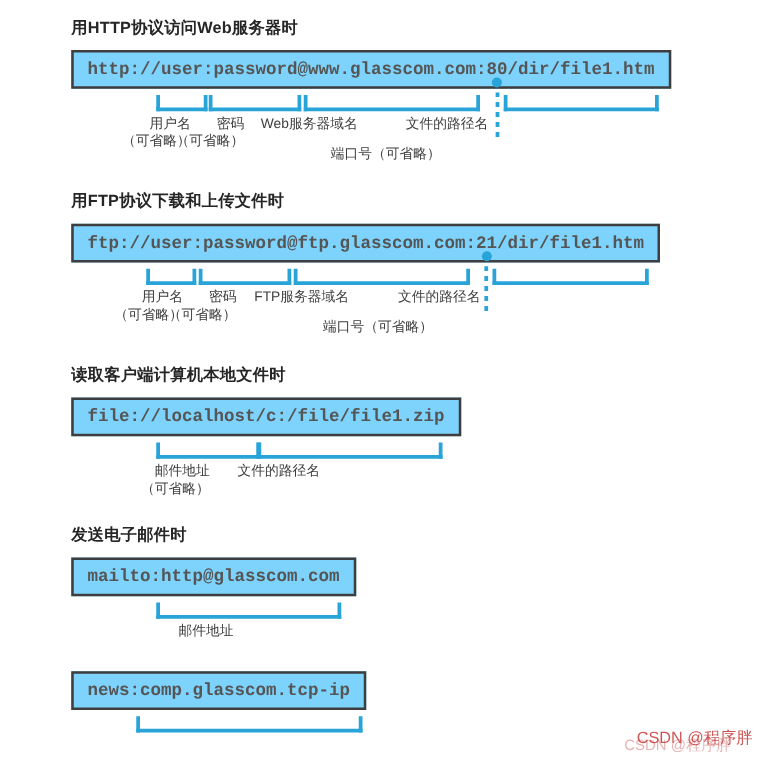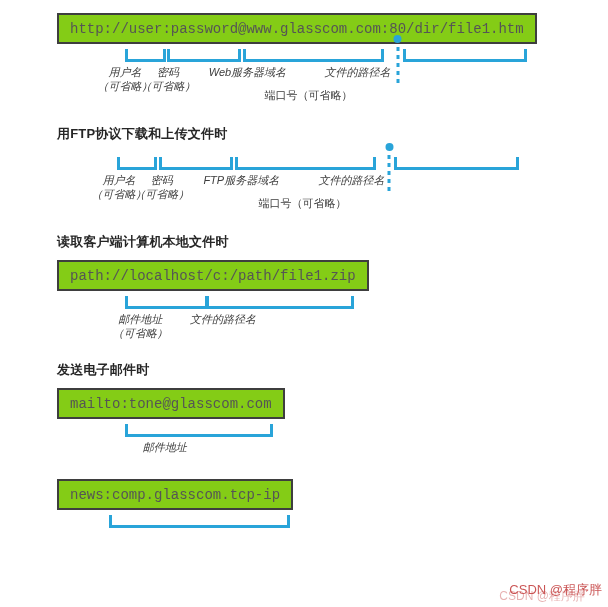--- a/index.html
+++ b/index.html
@@ -17,21 +17,21 @@
   }
   .page{position:absolute;left:57px;top:13px;}
   .sec{margin-bottom:26px;}
   .sec-title{
     font-size:13px;font-weight:bold;color:var(--title);
     margin:0 0 9px 0;letter-spacing:0.2px;white-space:nowrap;
   }
   .url-box{
     display:block;width:fit-content;
     border:2px solid var(--border);
-    padding:4px 11px 5px 11px;background:#84cc16;
+    padding:4px 11px 5px 11px;background:#7dd3fc;font-weight:bold;
   }
   .url-text{
     font-family:"Liberation Mono","DejaVu Sans Mono",monospace;
     font-size:14px;color:var(--urltxt);white-space:pre;
   }
   .annot{
     position:relative;
     font-family:"Liberation Mono","DejaVu Sans Mono",monospace;
     font-size:14px; 
   }
@@ -41,21 +41,21 @@
   .bracket{
     position:absolute;top:5px;height:13px;box-sizing:border-box;
     border-left:3px solid var(--acc);
     border-right:3px solid var(--acc);
     border-bottom:3px solid var(--acc);
   }
   .blabel{
     position:absolute;top:21px;transform:translateX(-50%);
     font-family:"Liberation Sans","DejaVu Sans",sans-serif;
     font-size:11px;line-height:1.3;color:var(--label);
-    text-align:center;white-space:nowrap;font-style:italic;
+    text-align:right;white-space:nowrap;
   }
   .blabel span{display:block;white-space:nowrap;}
   .port-marker{
     position:absolute;top:-5px;width:3px;height:47px;
     transform:translateX(-50%);
   }
   .port-dot{
     position:absolute;top:-4px;left:50%;transform:translateX(-50%);
     width:8px;height:8px;border-radius:50%;background:var(--acc);
   }
@@ -76,20 +76,21 @@
     position:absolute;left:-10px;top:7px;opacity:0.45;
     filter:blur(0.6px);font-size:12px;
   }
 </style>
 </head>
 <body>
 
 <div class="page">
 
   <section class="sec">
+    <h3 class="sec-title">用HTTP协议访问Web服务器时</h3>
     <div class="url-box">
       <span class="url-text">http://user:password@www.glasscom.com:80/dir/file1.htm</span>
     </div>
     <div class="annot h1">
       <div class="bracket" style="left:calc(13px + 6.6ch);width:4.8ch"></div>
       <div class="bracket" style="left:calc(13px + 11.6ch);width:8.8ch"></div>
       <div class="bracket" style="left:calc(13px + 20.6ch);width:16.8ch"></div>
       <div class="bracket" style="left:calc(13px + 39.6ch);width:14.8ch"></div>
       <div class="port-marker" style="left:calc(13px + 39ch)">
         <span class="port-dot"></span>
@@ -108,20 +109,23 @@
       </div>
       <div class="blabel" style="left:calc(13px + 47ch)">
         <span>文件的路径名</span>
       </div>
       <div class="port-label" style="left:calc(13px + 39ch)">端口号（可省略）</div>
     </div>
   </section>
 
   <section class="sec">
     <h3 class="sec-title">用FTP协议下载和上传文件时</h3>
+    <div class="url-box">
+      <span class="url-text">ftp://user:password@ftp.glasscom.com:21/dir/file1.htm</span>
+    </div>
     <div class="annot h1">
       <div class="bracket" style="left:calc(13px + 5.6ch);width:4.8ch"></div>
       <div class="bracket" style="left:calc(13px + 10.6ch);width:8.8ch"></div>
       <div class="bracket" style="left:calc(13px + 19.6ch);width:16.8ch"></div>
       <div class="bracket" style="left:calc(13px + 38.6ch);width:14.8ch"></div>
       <div class="port-marker" style="left:calc(13px + 38ch)">
         <span class="port-dot"></span>
         <span class="port-dash"></span>
       </div>
       <div class="blabel" style="left:calc(13px + 8ch)">
@@ -138,39 +142,39 @@
       <div class="blabel" style="left:calc(13px + 46ch)">
         <span>文件的路径名</span>
       </div>
       <div class="port-label" style="left:calc(13px + 38ch)">端口号（可省略）</div>
     </div>
   </section>
 
   <section class="sec">
     <h3 class="sec-title">读取客户端计算机本地文件时</h3>
     <div class="url-box">
-      <span class="url-text">path://localhost/c:/path/file1.zip</span>
+      <span class="url-text">file://localhost/c:/file/file1.zip</span>
     </div>
     <div class="annot h2">
       <div class="bracket" style="left:calc(13px + 6.6ch);width:9.8ch"></div>
       <div class="bracket" style="left:calc(13px + 16.2ch);width:17.6ch"></div>
       <div class="blabel" style="left:calc(13px + 11.5ch)">
         <span>邮件地址</span>
           <span>（可省略）</span>
       </div>
       <div class="blabel" style="left:calc(13px + 25ch)">
         <span>文件的路径名</span>
       </div>
     </div>
   </section>
 
   <section class="sec">
     <h3 class="sec-title">发送电子邮件时</h3>
     <div class="url-box">
-      <span class="url-text">mailto:tone@glasscom.com</span>
+      <span class="url-text">mailto:http@glasscom.com</span>
     </div>
     <div class="annot h3">
       <div class="bracket" style="left:calc(13px + 6.6ch);width:17.6ch"></div>
       <div class="blabel" style="left:calc(13px + 15.5ch)">
         <span>邮件地址</span>
       </div>
     </div>
   </section>
 
   <section class="sec" style="margin-bottom:0">

